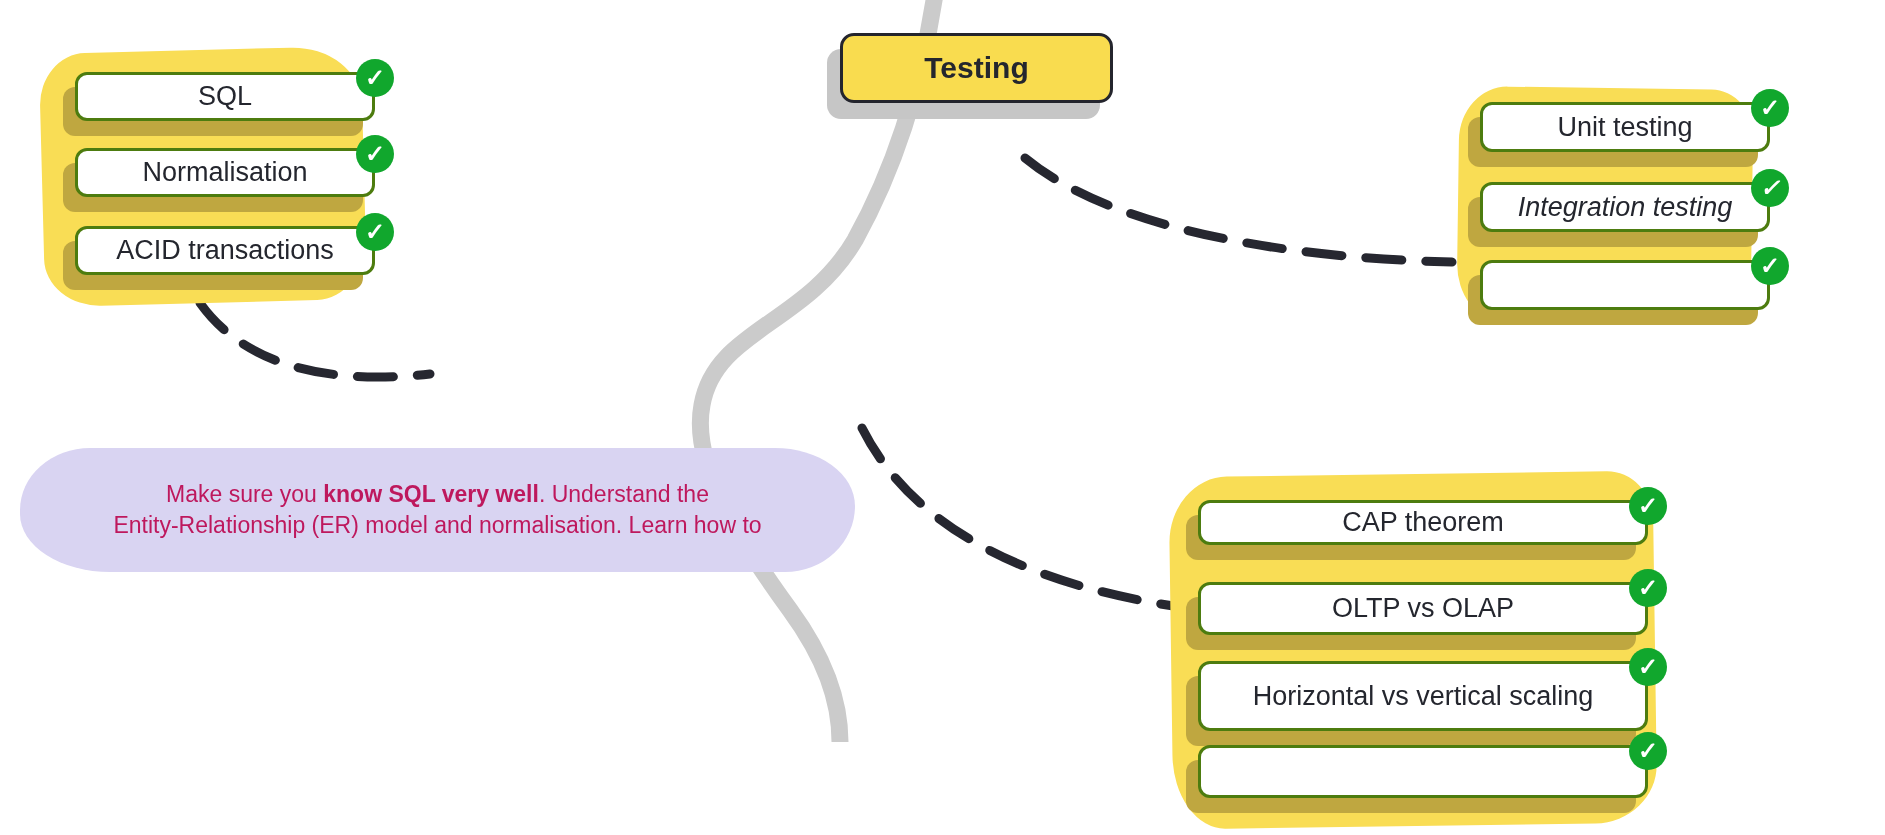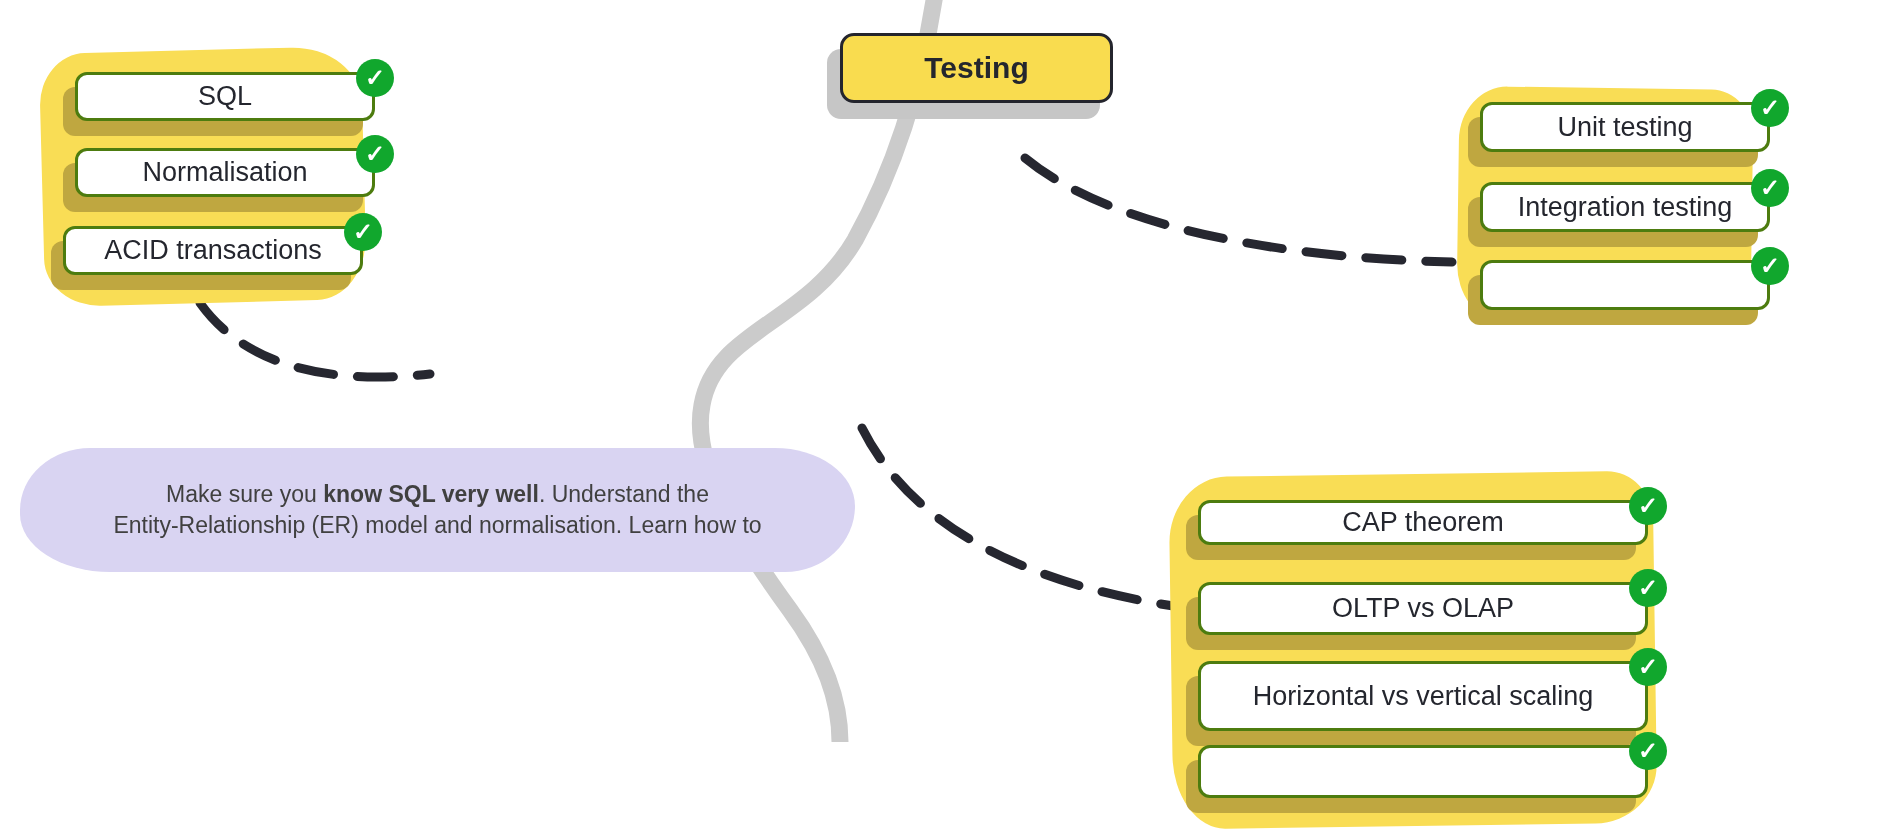--- a/index.html
+++ b/index.html
@@ -73,21 +73,21 @@
     left: 20px;
     top: 448px;
     width: 835px;
     height: 124px;
     background: #D9D4F2;
     border-radius: 70px 80px 70px 90px / 62px 58px 66px 58px;
     display: flex;
     flex-direction: column;
     justify-content: center;
     text-align: center;
-    color: #404040;
+    color: #be185d;
     font-size: 23px;
     line-height: 31px;
     z-index: 2;
   }
   .note b { font-weight: bold; }
 </style>
 </head>
 <body>
 
 <div class="canvas">
@@ -108,34 +108,34 @@
     <span class="badge">
         <span>✓</span>
       </span>
   </div>
   <div class="topic" style="left:75px; top:148px; width:300px; height:49px;">
     <span>Normalisation</span>
     <span class="badge">
         <span>✓</span>
       </span>
   </div>
-  <div class="topic" style="left:63px; top:226px; width:300px; height:49px;">
+  <div class="topic" style="left:75px; top:226px; width:300px; height:49px;">
     <span>ACID transactions</span>
     <span class="badge">
         <span>✓</span>
       </span>
   </div>
 
   <div class="topic" style="left:1480px; top:102px; width:290px; height:50px;">
     <span>Unit testing</span>
     <span class="badge">
         <span>✓</span>
       </span>
   </div>
-  <div class="topic" style="left:1480px; top:182px; width:290px; height:50px;">
+  <div class="topic" style="left:1480px; top:182px; width:290px; height:50px;font-style:italic;">
     <span>Integration testing</span>
     <span class="badge">
         <span>✓</span>
       </span>
   </div>
   <div class="topic" style="left:1480px; top:260px; width:290px; height:50px;">
     <span class="badge">
         <span>✓</span>
       </span>
   </div>

